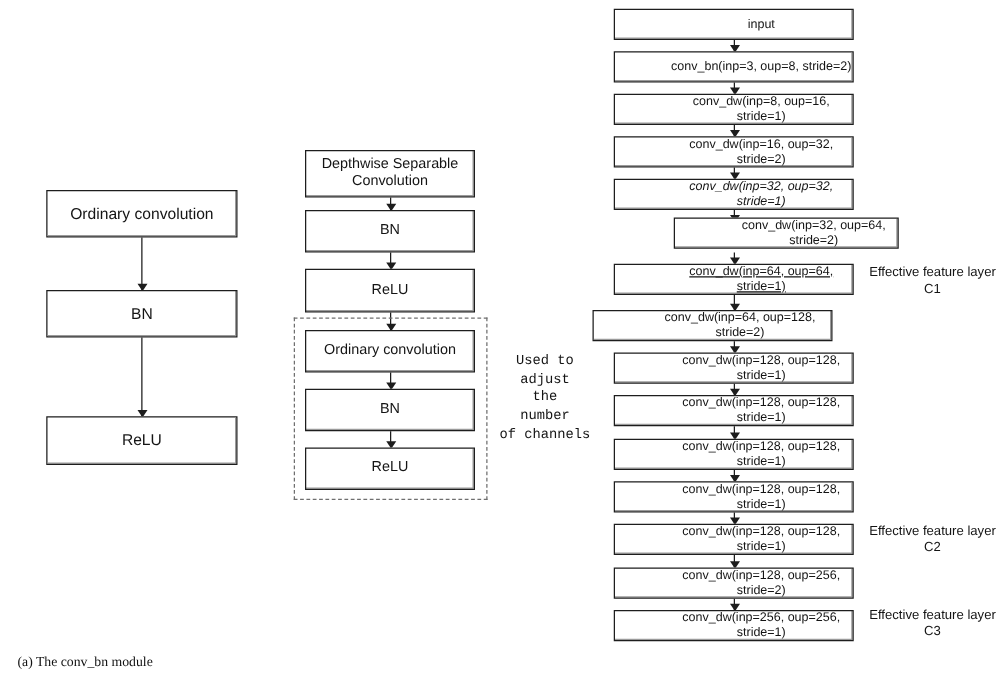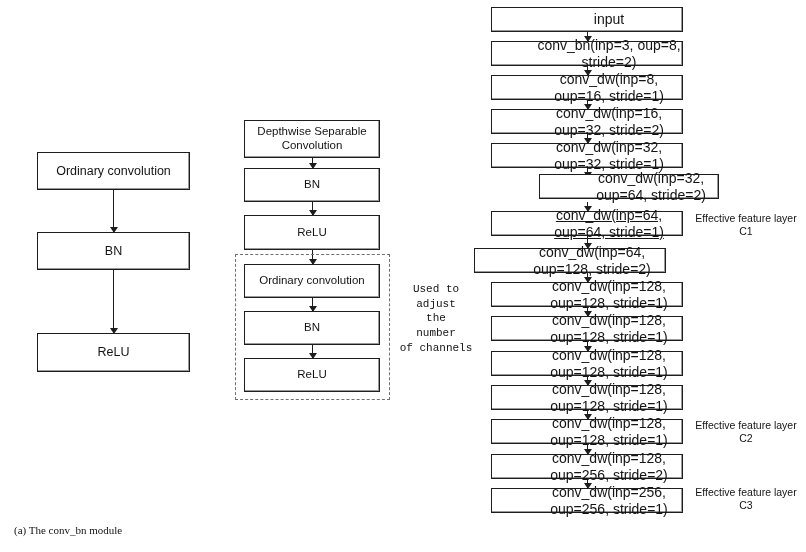--- a/index.html
+++ b/index.html
@@ -83,21 +83,21 @@
     position: absolute;
     font-family: "Liberation Serif", serif;
     font-size: 11px;
     color: #111111;
     white-space: nowrap;
   }
 
   
   .p-a .box { font-size: 12.5px; }
   .p-b .box { font-size: 11.5px; }
-  .p-c .box { font-size: 14px; padding-left: 44px; }
+  .p-c .box { font-size: 10px; padding-left: 44px; }
 </style>
 </head>
 <body>
 
 <div id="canvas">
 
   <div class="p-a">
     <div class="box" style="left:37px; top:152px; width:153px; height:38px;">Ordinary convolution</div>
     <div class="conn" style="left:113px; top:190px; height:42px;"></div>
 
@@ -141,21 +141,21 @@
 
     <div class="box" style="left:491px; top:41px; width:192px; height:25px;">conv_bn(inp=3, oup=8, stride=2)</div>
     <div class="conn" style="left:587px; top:66px; height:9px;"></div>
 
     <div class="box" style="left:491px; top:75px; width:192px; height:25px;">conv_dw(inp=8, oup=16, stride=1)</div>
     <div class="conn" style="left:587px; top:100px; height:9px;"></div>
 
     <div class="box" style="left:491px; top:109px; width:192px; height:25px;">conv_dw(inp=16, oup=32, stride=2)</div>
     <div class="conn" style="left:587px; top:134px; height:9px;"></div>
 
-    <div class="box" style="left:491px; top:143px; width:192px; height:25px;">conv_dw(inp=32, oup=32, stride=1)</div>
+    <div class="box" style="left:491px; top:143px; width:192px; height:25px;font-style:italic;">conv_dw(inp=32, oup=32, stride=1)</div>
     <div class="conn" style="left:587px; top:168px; height:9px;"></div>
 
     <div class="box" style="left:491px; top:174px; width:180px; height:25px;margin-left:48px;">conv_dw(inp=32, oup=64, stride=2)</div>
     <div class="conn" style="left:587px; top:202px; height:9px;"></div>
 
     <div class="box" style="left:491px; top:211px; width:192px; height:25px;text-decoration:underline;">conv_dw(inp=64, oup=64, stride=1)</div>
     <div class="conn" style="left:587px; top:236px; height:12px;"></div>
 
     <div class="box" style="left:474px; top:248px; width:192px; height:25px;">conv_dw(inp=64, oup=128, stride=2)</div>
     <div class="conn" style="left:587px; top:273px; height:9px;"></div>

